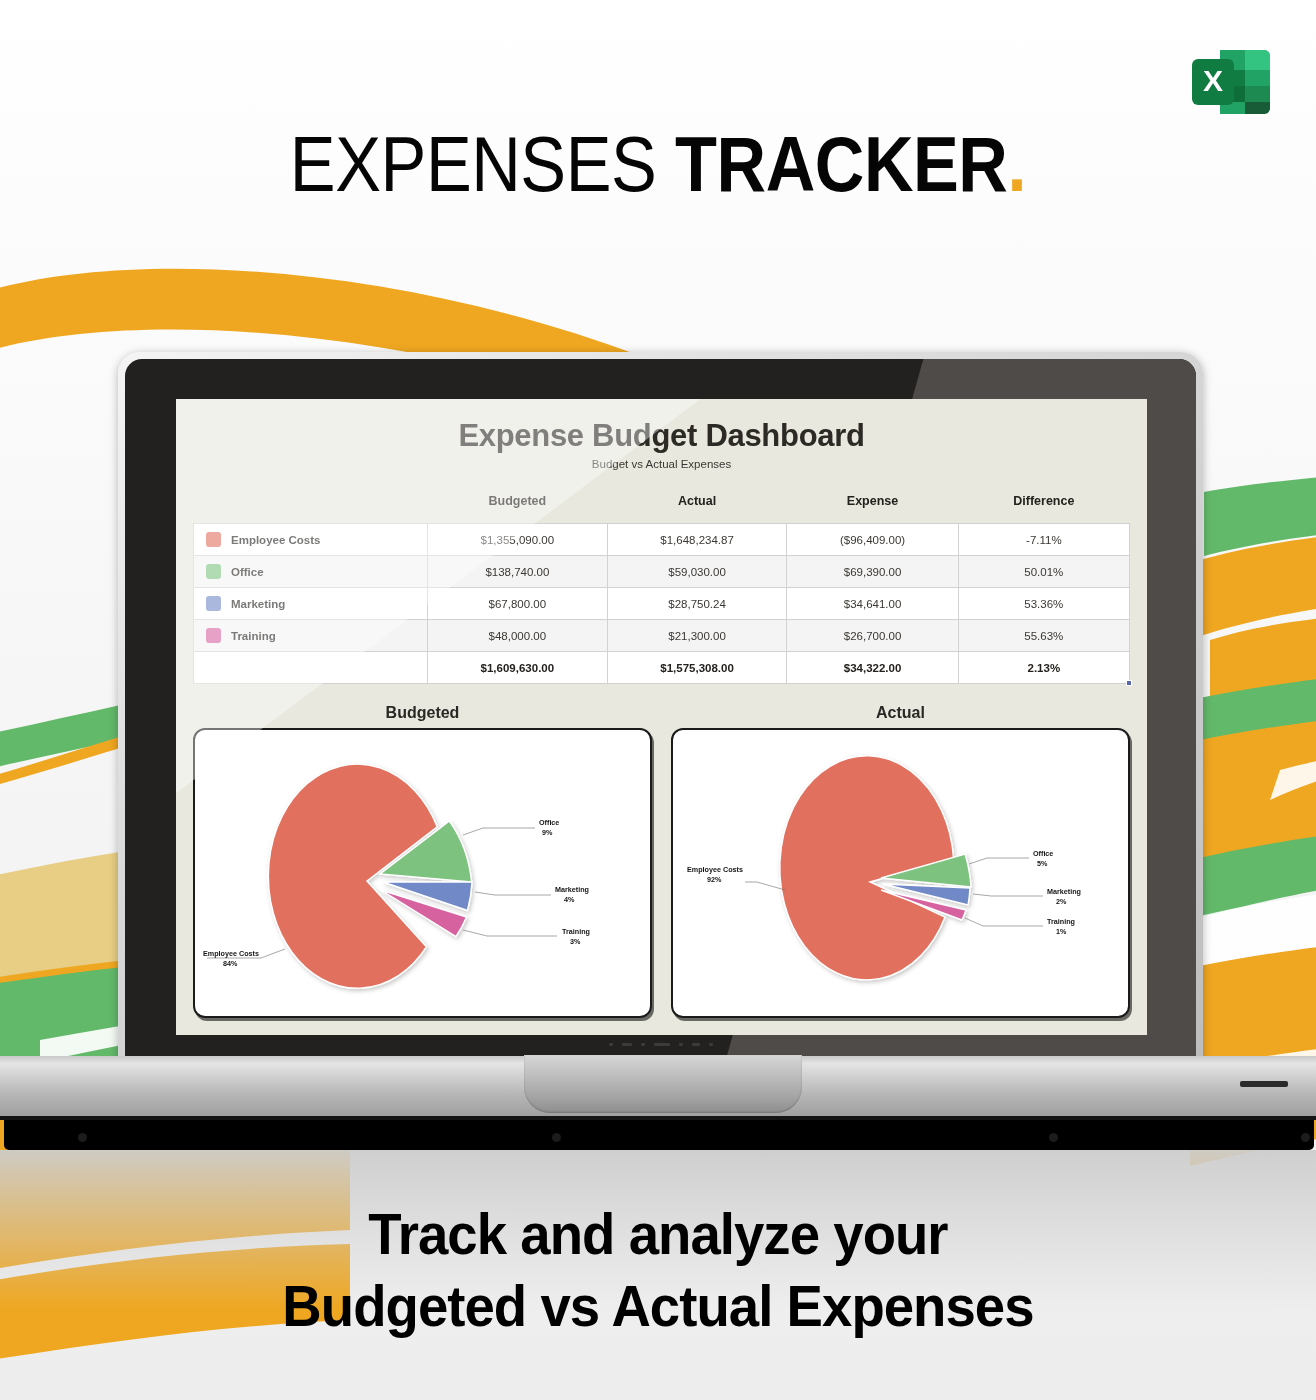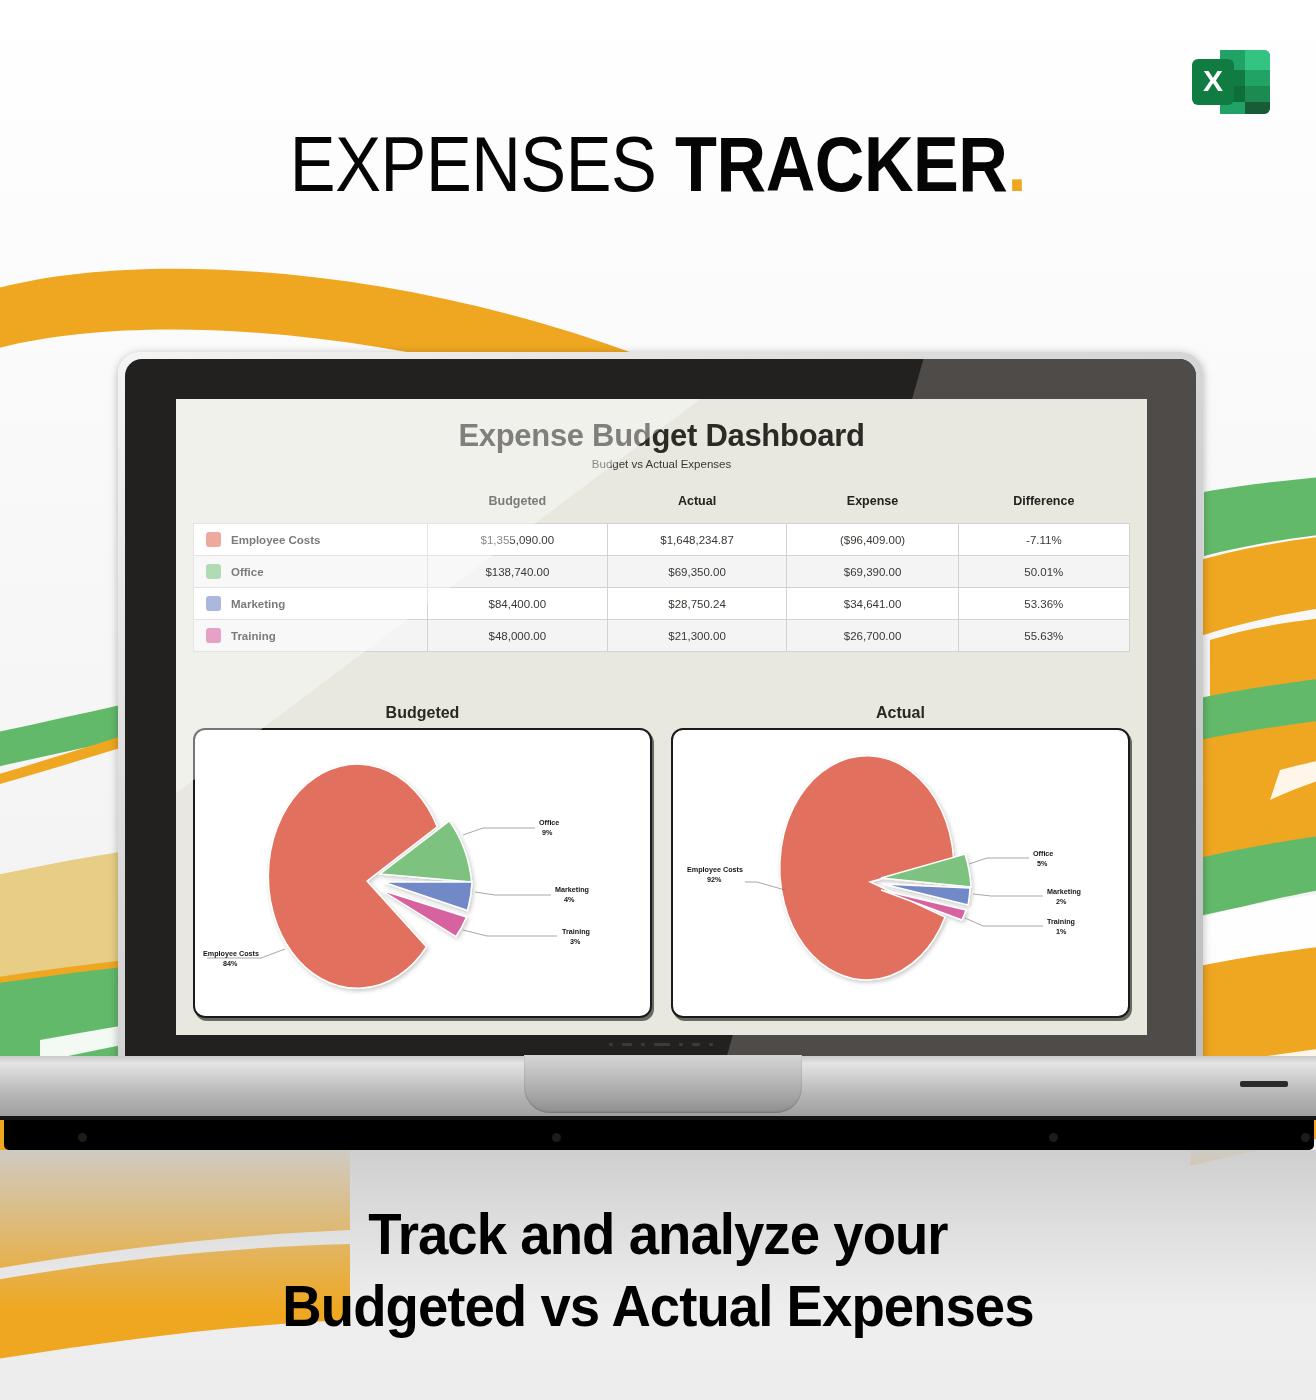--- a/index.html
+++ b/index.html
@@ -269,41 +269,51 @@
                   <td>$1,355,090.00</td>
                   <td>$1,648,234.87</td>
                   <td class="neg">($96,409.00)</td>
                   <td>-7.11%</td>
                 </tr>
                 <tr class="alt">
                   <td class="cat">
                     <span class="sw" style="background: rgb(125, 195, 127);"></span><span>Office</span>
                   </td>
                   <td>$138,740.00</td>
-                  <td>$69,350.00</td>
+                  <td>$59,030.00</td>
                   <td>$69,390.00</td>
                   <td>50.01%</td>
                 </tr>
                 <tr>
                   <td class="cat">
                     <span class="sw" style="background: rgb(113, 137, 198);"></span><span>Marketing</span>
                   </td>
-                  <td>$84,400.00</td>
+                  <td>$67,800.00</td>
                   <td>$28,750.24</td>
                   <td>$34,641.00</td>
                   <td>53.36%</td>
                 </tr>
                 <tr class="alt">
                   <td class="cat">
                     <span class="sw" style="background: rgb(215, 98, 160);"></span><span>Training</span>
                   </td>
                   <td>$48,000.00</td>
                   <td>$21,300.00</td>
                   <td>$26,700.00</td>
                   <td>55.63%</td>
+                </tr>
+                <tr class="total">
+                  <td class="cat"></td>
+                  <td>$1,609,630.00</td>
+                  <td>$1,575,308.00</td>
+                  <td>$34,322.00</td>
+                  <td style="position:relative">
+                    <span>2.13%</span>
+                    <span class="sel-handle"></span>
+                  </td>
                 </tr>
               </tbody>
             </table>
           </div>
 
           <div class="charts">
 
             <div class="chart-box left">
               <div class="chart-title">Budgeted</div>
               <div class="chart-frame">

